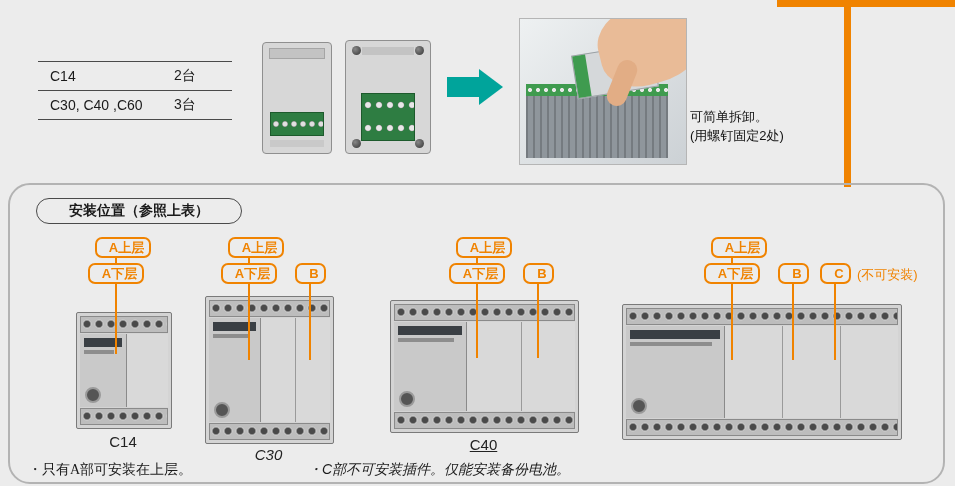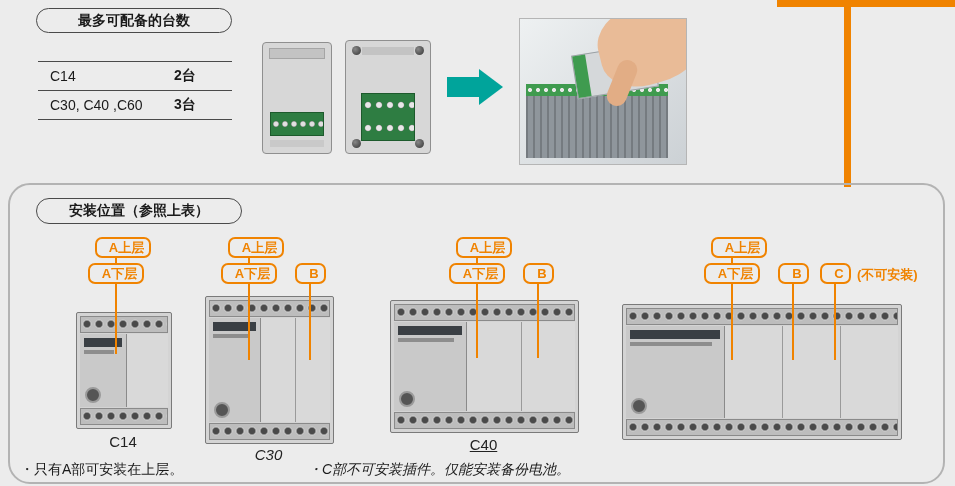--- a/index.html
+++ b/index.html
@@ -17,21 +17,21 @@
 
   
   .pill-gray{position:absolute;box-sizing:border-box;border:1px solid #4a4a4a;border-radius:13px;background:var(--background);display:flex;align-items:center;justify-content:center;font-weight:bold;font-size:14px;color:#1a1a1a;z-index:6;}
   #max-title{left:36px;top:8px;width:196px;height:25px;}
   #install-title{left:36px;top:198px;width:206px;height:26px;}
 
   
   #max-table{position:absolute;left:38px;top:61px;width:194px;border-collapse:collapse;font-size:14px;color:#1a1a1a;border-top:1px solid #4a4a4a;}
   #max-table tr{border-bottom:1px solid #4a4a4a;}
   #max-table td{padding:5px 0 5px 12px;}
-  #max-table td.count{padding-left:0;width:58px;font-weight:bold;}
+  #max-table td.count{padding-left:0;width:58px;}
 
   
   #cassette1{position:absolute;left:262px;top:42px;width:68px;height:110px;background:#d7d7d7;border:1px solid #8f8f8f;border-radius:4px;}
   #cassette1 .c-top{position:absolute;top:5px;left:6px;right:6px;height:9px;background:#c3c3c3;border:1px solid #a5a5a5;}
   #cassette1 .c-green{position:absolute;bottom:17px;left:7px;right:7px;height:22px;background:#2e7d42;border:1px solid #1d5a2c;background-image:radial-gradient(circle at 5px 11px,#e0e0e0 2px,#9e9e9e 2.6px,transparent 3.2px);background-size:9px 22px;}
   #cassette1 .c-label{position:absolute;bottom:6px;left:7px;right:7px;height:7px;background:#c9c9c9;}
   #cassette2{position:absolute;left:345px;top:40px;width:84px;height:112px;background:#d7d7d7;border:1px solid #8f8f8f;border-radius:4px;}
   #cassette2 .screw{position:absolute;width:9px;height:9px;border-radius:50%;background:radial-gradient(circle at 35% 35%,#888,#333);}
   #cassette2 .s1{left:6px;top:5px;} #cassette2 .s2{right:6px;top:5px;}
   #cassette2 .s3{left:6px;bottom:5px;} #cassette2 .s4{right:6px;bottom:5px;}
@@ -52,21 +52,21 @@
   #photo .ph-thumb{position:absolute;right:54px;top:40px;width:20px;height:48px;background:#e2ad85;border-radius:10px;transform:rotate(22deg);}
   #photo-caption{position:absolute;left:690px;top:107px;font-size:13px;color:#111;line-height:19px;z-index:2;}
   #photo-caption span{display:block;}
 
   
   #install-box{position:absolute;left:8px;top:183px;width:937px;height:301px;box-sizing:border-box;border:2px solid #b3b3b3;border-radius:22px;}
 
   
   .pill-orange{position:absolute;box-sizing:border-box;height:21px;border:2px solid var(--accent-orange);border-radius:7px;background:var(--background);color:var(--accent-orange);font-weight:bold;font-size:13px;display:flex;align-items:center;justify-content:center;z-index:5;padding-left:7px;}
   .leader{position:absolute;width:2px;background:var(--accent-orange);z-index:4;}
-  .slot-note{position:absolute;color:var(--accent-orange);font-weight:bold;font-size:13px;z-index:5;}
+  .slot-note{position:absolute;color:var(--accent-orange);font-weight:normal;font-size:13px;z-index:5;}
 
   #u1-upper{left:95px;top:237px;width:56px;}
   #u1-lower{left:88px;top:263px;width:56px;}
   #u1-line{left:115px;top:258px;height:96px;}
 
   #u2-upper{left:228px;top:237px;width:56px;}
   #u2-lower{left:221px;top:263px;width:56px;}
   #u2-b{left:295px;top:263px;width:31px;}
   #u2-line-a{left:248px;top:258px;height:102px;}
   #u2-line-b{left:309px;top:283px;height:77px;}
@@ -107,34 +107,31 @@
   #plc-c40 .plc-cpu{width:40%;}
   #plc-c60 .plc-cpu{width:36%;}
 
   .unit-name{position:absolute;font-size:15px;color:#222;text-align:center;z-index:3;}
   #name-c14{left:76px;top:433px;width:94px;}
   #name-c30{left:205px;top:446px;width:127px;font-style:italic;}
   #name-c40{left:390px;top:436px;width:187px;text-decoration:underline;}
   #name-c60{left:622px;top:443px;width:278px;}
 
   .footnote{position:absolute;font-size:14px;color:#1a1a1a;z-index:6;}
-  #footnote-1{left:20px;top:461px;}
+  #footnote-1{left:28px;top:461px;font-family:Liberation Serif, serif;}
   #footnote-2{left:308px;top:461px;font-style:italic;}
 </style>
 </head>
 <body>
 
 <div id="canvas">
 
   <div id="conn-h"></div>
   <div id="conn-v"></div>
 
-  <div id="max-title" class="pill-gray">
-    <span>最多可配备的台数</span>
-  </div>
 
   <table id="max-table">
     <tbody>
       <tr>
         <td>C14</td>
         <td class="count">2台</td>
       </tr>
       <tr>
         <td>C30, C40 ,C60</td>
         <td class="count">3台</td>
@@ -160,20 +157,24 @@
   <div id="arrow"></div>
 
   <div id="photo">
     <div class="ph-plc-green"></div>
     <div class="ph-plc"></div>
     <div class="ph-cassette"></div>
     <div class="ph-hand"></div>
     <div class="ph-thumb"></div>
   </div>
 
+  <div id="photo-caption">
+    <span>可简单拆卸。</span>
+    <span>(用螺钉固定2处)</span>
+  </div>
 
   <div id="install-box"></div>
 
   <div id="install-title" class="pill-gray">
     <span>安装位置（参照上表）</span>
   </div>
 
   <div id="u1-line" class="leader"></div>
   <div id="u1-upper" class="pill-orange">A上层</div>
   <div id="u1-lower" class="pill-orange">A下层</div>

